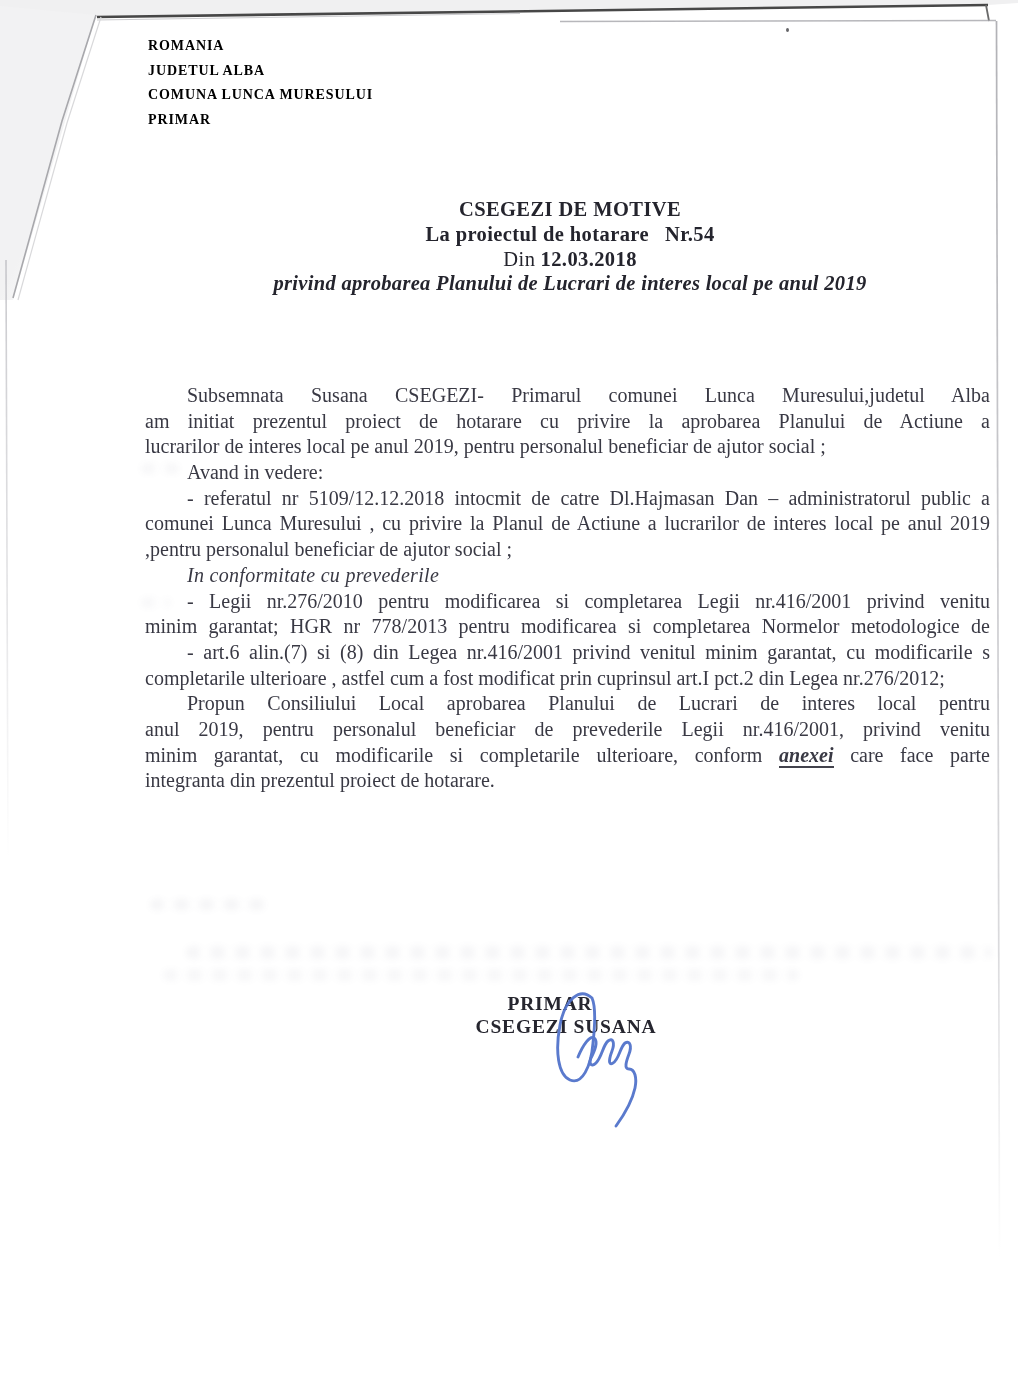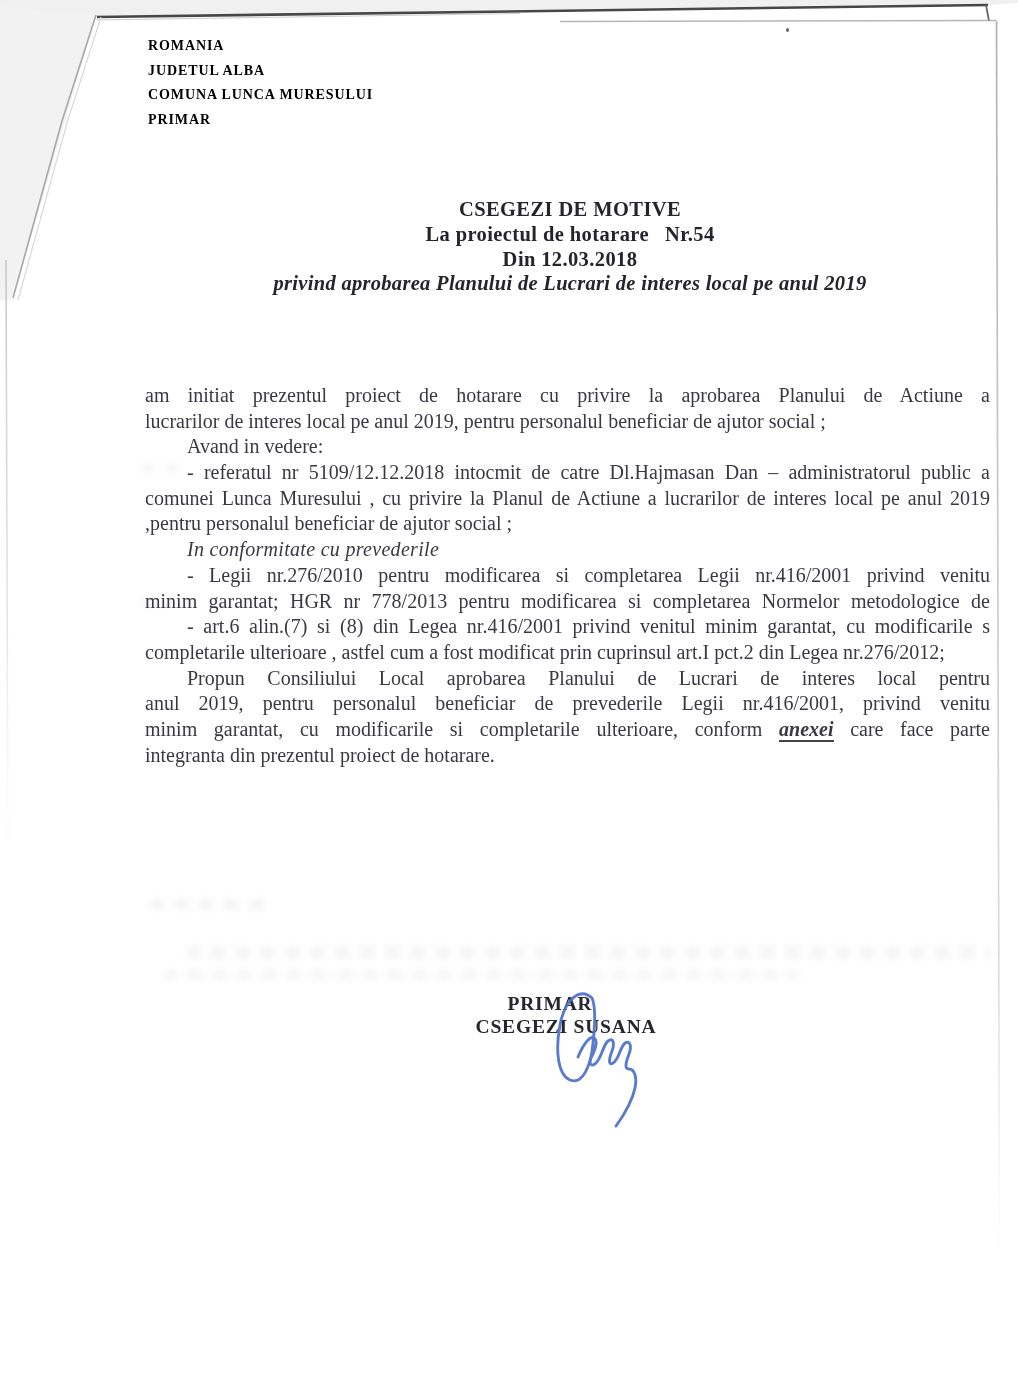--- a/index.html
+++ b/index.html
@@ -41,21 +41,21 @@
     color:#000000;
     font-weight:bold;
   }
   .doc-title{
     position:absolute;left:150px;top:197px;width:840px;
     text-align:center;color:#24242d;
     font-size:20.5px;line-height:24.8px;
   }
   .doc-title .t-bold{font-weight:bold;letter-spacing:.4px;}
   .doc-title .t-gap{display:inline-block;width:16px;}
-  .doc-title .t-reg{font-weight:bold;letter-spacing:.5px;}
+  .doc-title .t-reg{font-weight:normal;letter-spacing:.5px;}
   .doc-title .t-bi{font-weight:bold;font-style:italic;letter-spacing:.3px;}
 
   .doc-body{
     position:absolute;left:145px;top:383px;width:845px;
     font-size:20px;color:#393944;overflow:hidden;
   }
   .doc-body .line{
     white-space:nowrap;line-height:25.7px;height:25.7px;
   }
   .doc-body .line.fill{
@@ -129,20 +129,21 @@
   </div>
   <div>
     <span class="t-reg">Din</span>
     <span class="t-bold">12.03.2018</span>
   </div>
   <div class="t-bi">privind aprobarea Planului de Lucrari de interes local pe anul 2019</div>
 </div>
 
 <div class="doc-body" id="doc-body">
     <div>
+      <div class="line indent fill">Subsemnata Susana CSEGEZI- Primarul comunei Lunca Muresului,judetul Alba</div>
       <div class="line fill">am initiat prezentul proiect de hotarare cu privire la aprobarea Planului de Actiune a</div>
       <div class="line">lucrarilor de interes local pe anul 2019, pentru personalul beneficiar de ajutor social ;</div>
       <div class="line indent">Avand in vedere:</div>
     </div>
     <div>
       <div class="line indent fill">- referatul nr 5109/12.12.2018 intocmit de catre Dl.Hajmasan Dan – administratorul public a</div>
       <div class="line fill">comunei Lunca Muresului , cu privire la Planul de Actiune a lucrarilor de interes local pe anul 2019</div>
       <div class="line">,pentru personalul beneficiar de ajutor social ;</div>
       <div class="line indent italic">In conformitate cu prevederile</div>
     </div>

